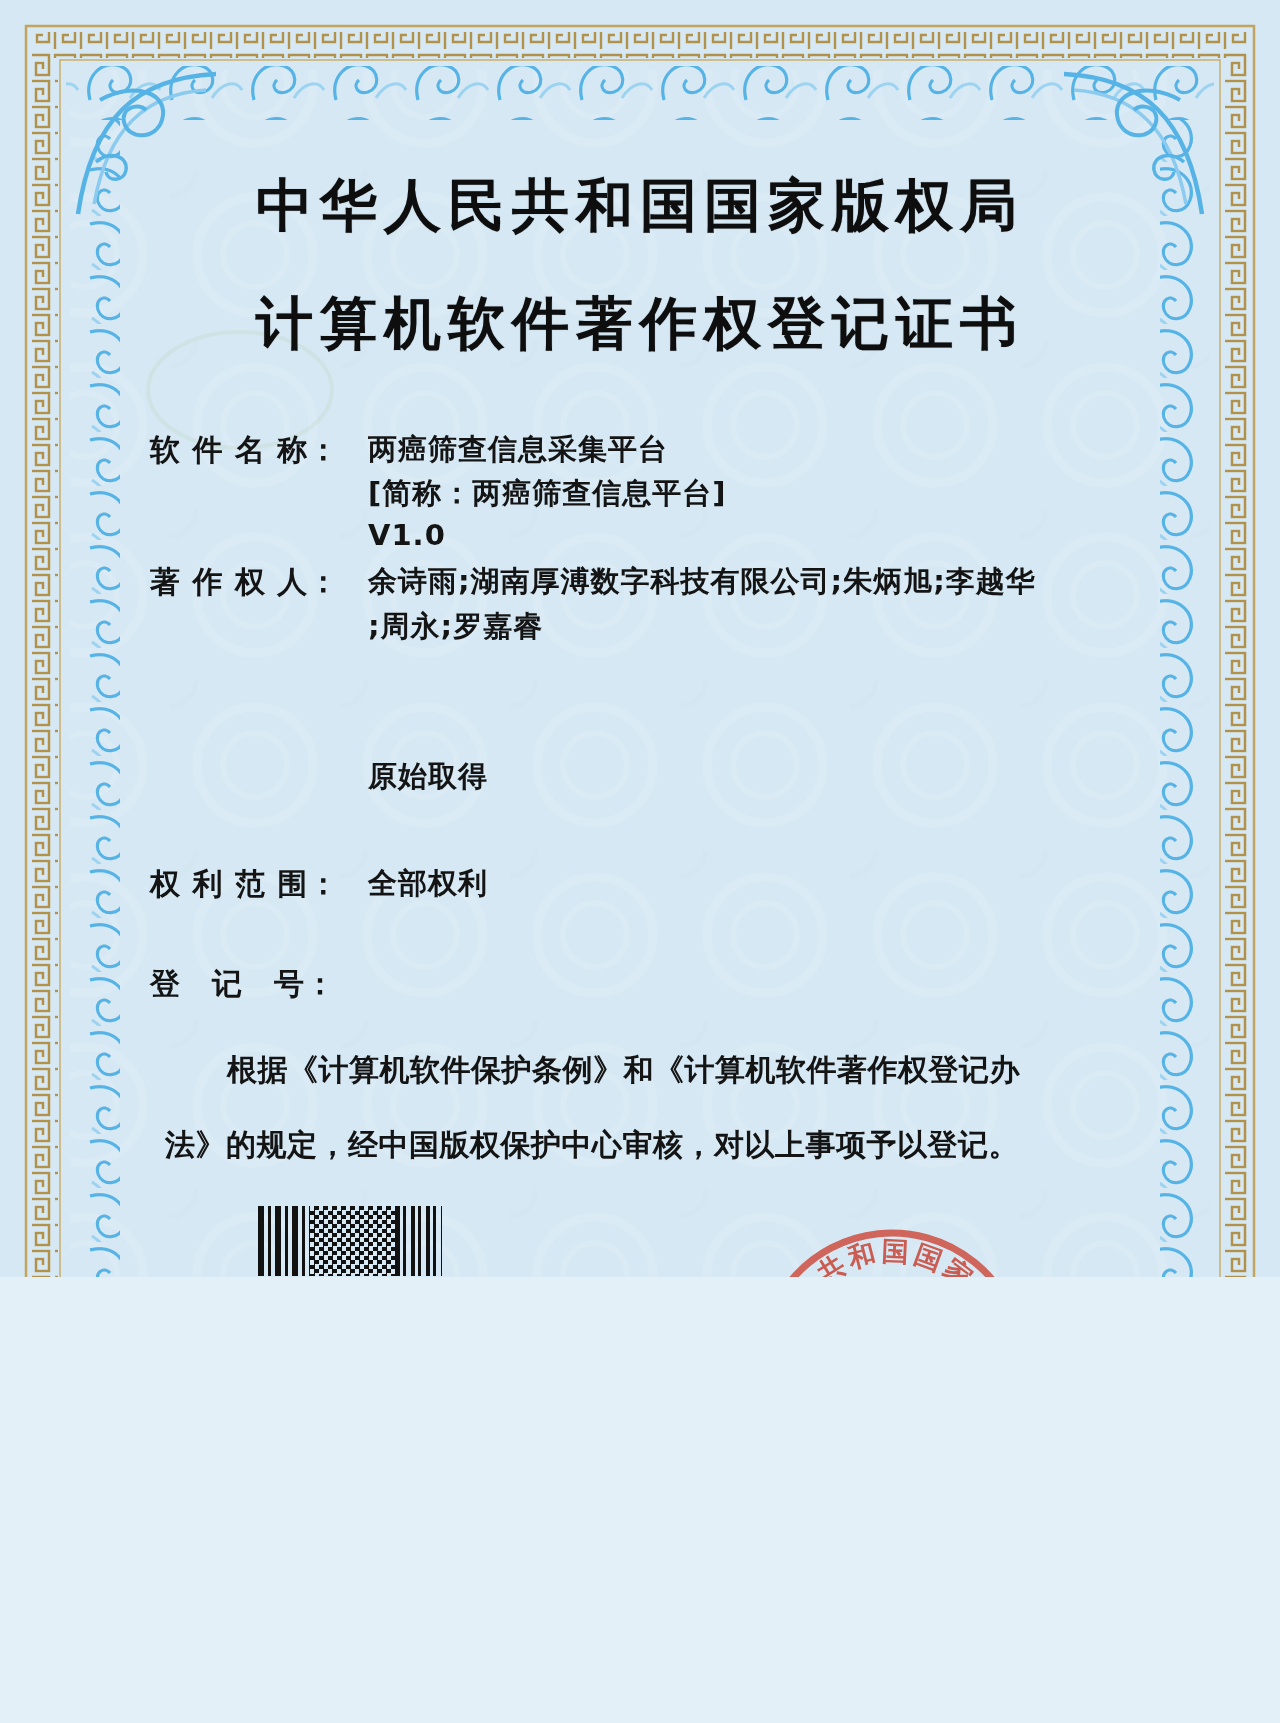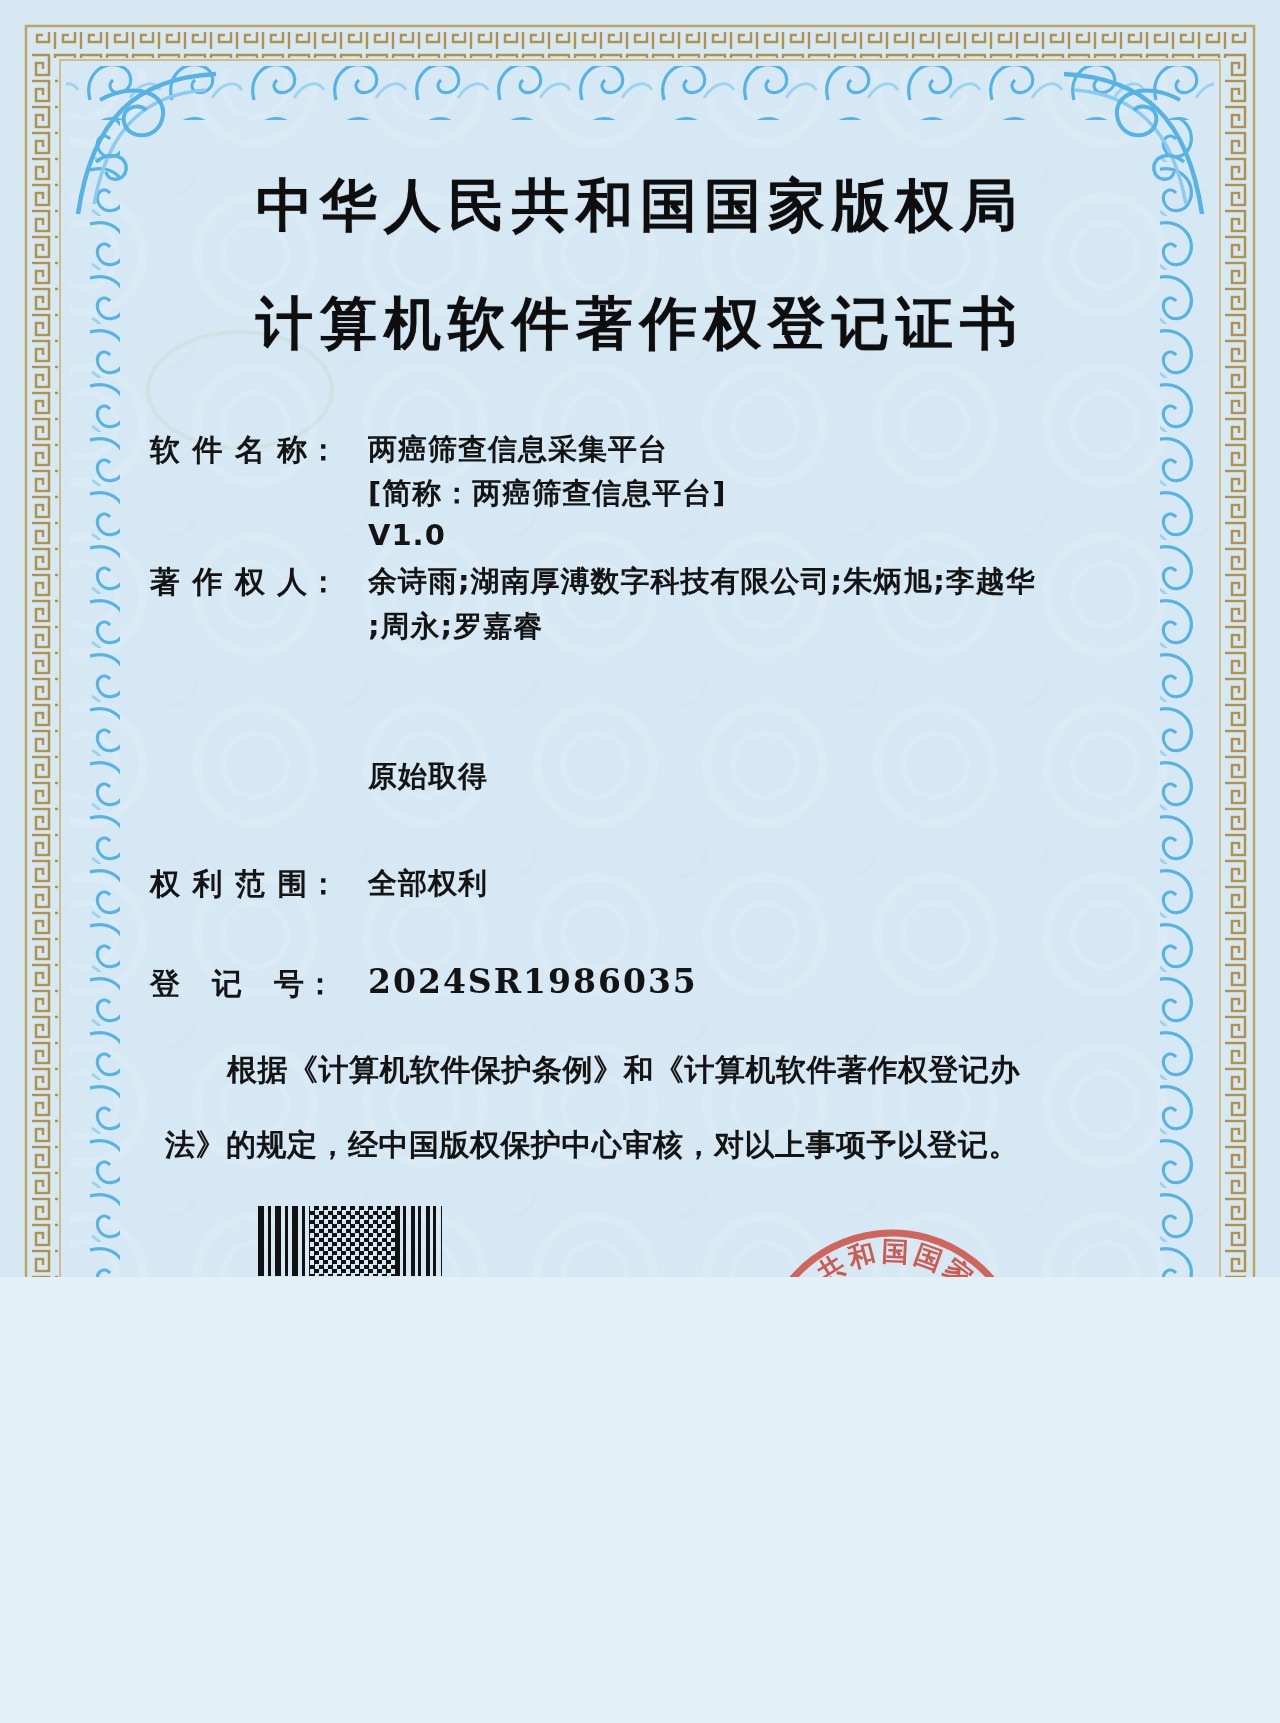--- a/index.html
+++ b/index.html
@@ -139,21 +139,20 @@
   <div class="abs lbl" style="top:562px">著 作 权 人：</div>
   <div class="abs val" style="top:562px">余诗雨;湖南厚溥数字科技有限公司;朱炳旭;李越华</div>
   <div class="abs val" style="top:607px">;周永;罗嘉睿</div>
 
   <div class="abs val" style="top:757px">原始取得</div>
 
   <div class="abs lbl" style="top:864px">权 利 范 围：</div>
   <div class="abs val" style="top:864px">全部权利</div>
 
   <div class="abs lbl" style="top:964px">登　记　号：</div>
-  <div class="abs val serifnum" style="top:962px">2024SR1986035</div>
 
   <div class="abs para">根据《计算机软件保护条例》和《计算机软件著作权登记办法》的规定，经中国版权保护中心审核，对以上事项予以登记。</div>
 
   <div class="abs bc">
     <div class="bc-l"></div>
     <div class="bc-m"></div>
     <div class="bc-r"></div>
   </div>
 
   <div class="abs qr">

